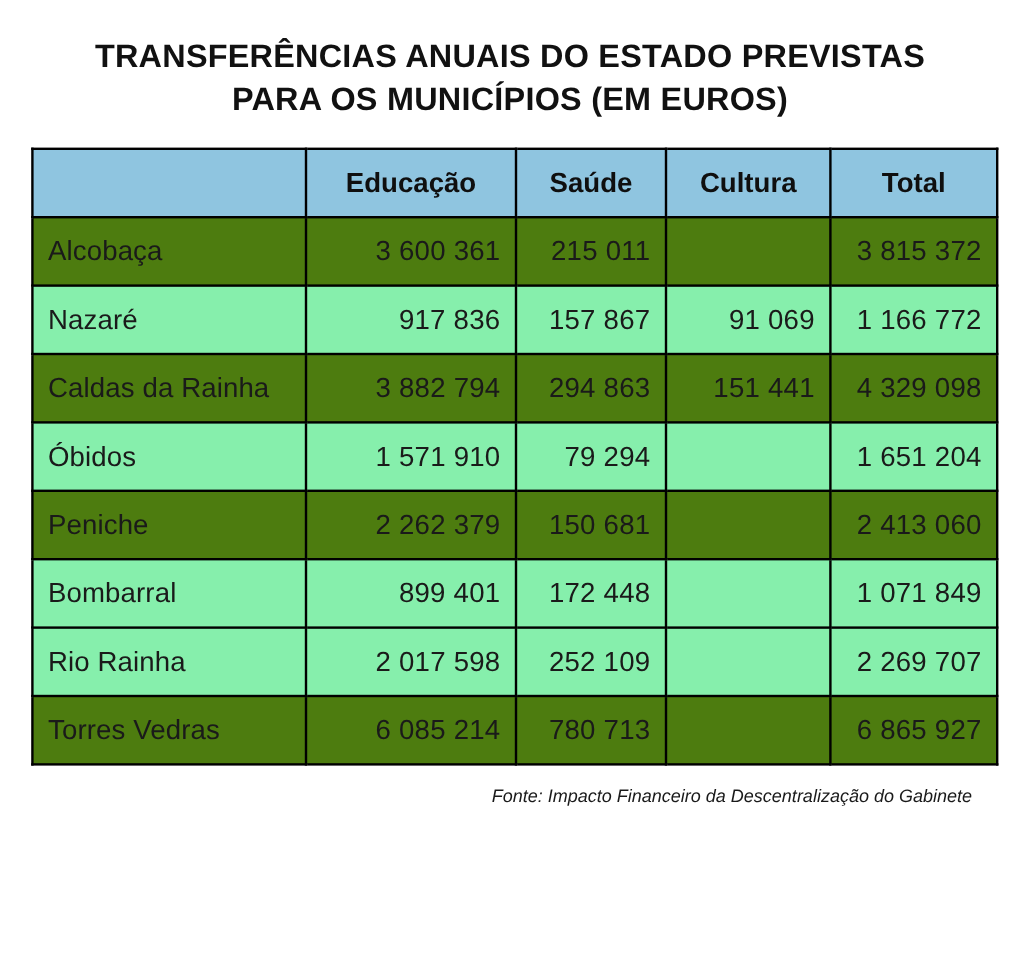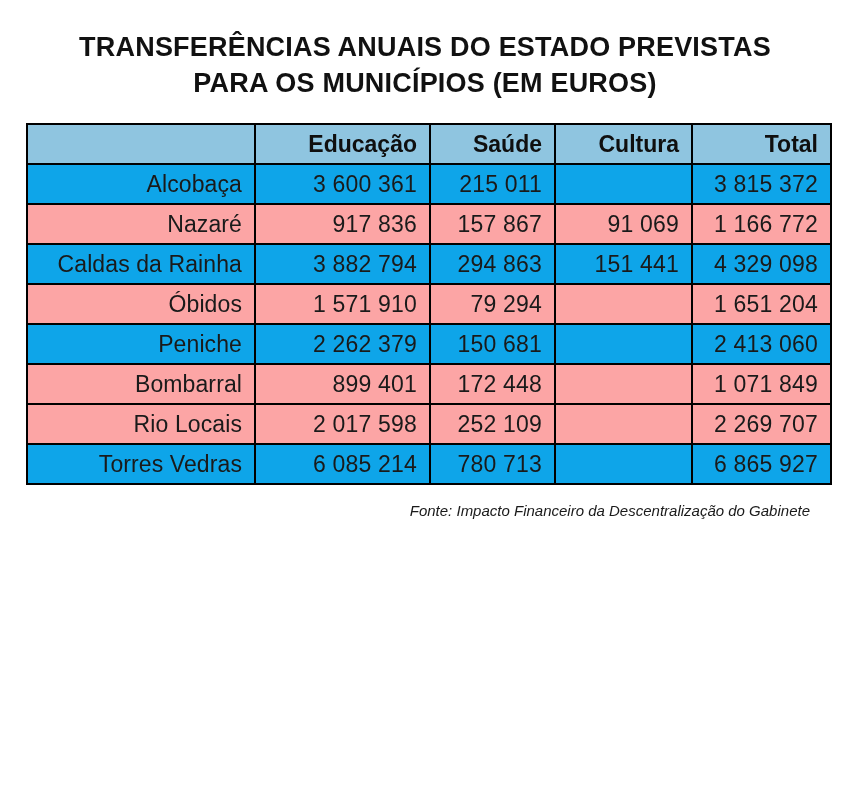--- a/index.html
+++ b/index.html
@@ -40,44 +40,43 @@
     padding: 0 4px;
   }
   table.data {
     border-collapse: collapse;
     width: 804px;
     margin: 0 auto;
     table-layout: fixed;
   }
   table.data th, table.data td {
     border: 2px solid #000000;
-    height: 40px;
+    height: 57px;
     padding: 0 12px;
     font-size: 23px;
     vertical-align: middle;
     box-sizing: border-box;
-    text-align: right;
   }
   thead th {
     background: #8fc5e0;
     font-weight: bold;
     font-size: 25px;
     text-align: center;
     color: #0f0f0f;
     height: 60px;
   }
   thead th.corner {
     background: #8fc5e0;
   }
   tbody tr.shaded td {
-    background: #fca5a5;
+    background: #86efac;
     margin-left: 23px;
   }
   tbody tr.plain td {
-    background: #0ea5e9;
+    background: #4d7c0f;
   }
   td.name {
     text-align: left;
     font-size: 24px;
     letter-spacing: 0.1px;
   }
   td.num {
     text-align: right;
     font-size: 24px;
     font-variant-numeric: tabular-nums;
@@ -163,21 +162,21 @@
           <td class="num">2 413 060</td>
         </tr>
         <tr class="shaded">
           <td class="name">Bombarral</td>
           <td class="num">899 401</td>
           <td class="num">172 448</td>
           <td class="num"></td>
           <td class="num">1 071 849</td>
         </tr>
         <tr class="shaded">
-          <td class="name">Rio Locais</td>
+          <td class="name">Rio Rainha</td>
           <td class="num">2 017 598</td>
           <td class="num">252 109</td>
           <td class="num"></td>
           <td class="num">2 269 707</td>
         </tr>
         <tr class="plain">
           <td class="name">Torres Vedras</td>
           <td class="num">6 085 214</td>
           <td class="num">780 713</td>
           <td class="num"></td>

